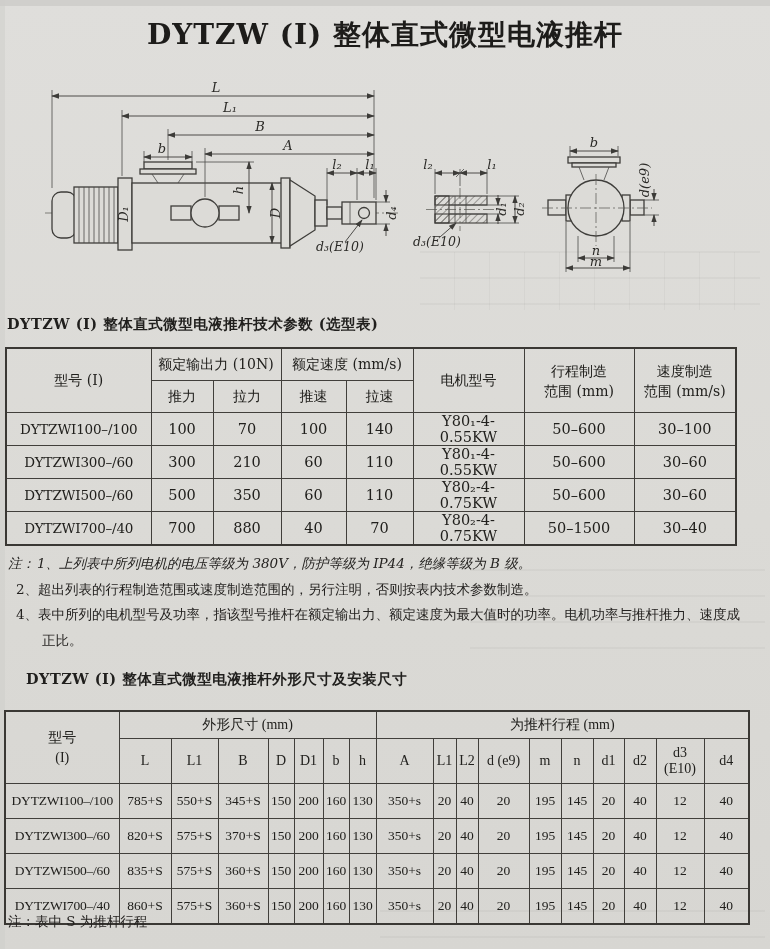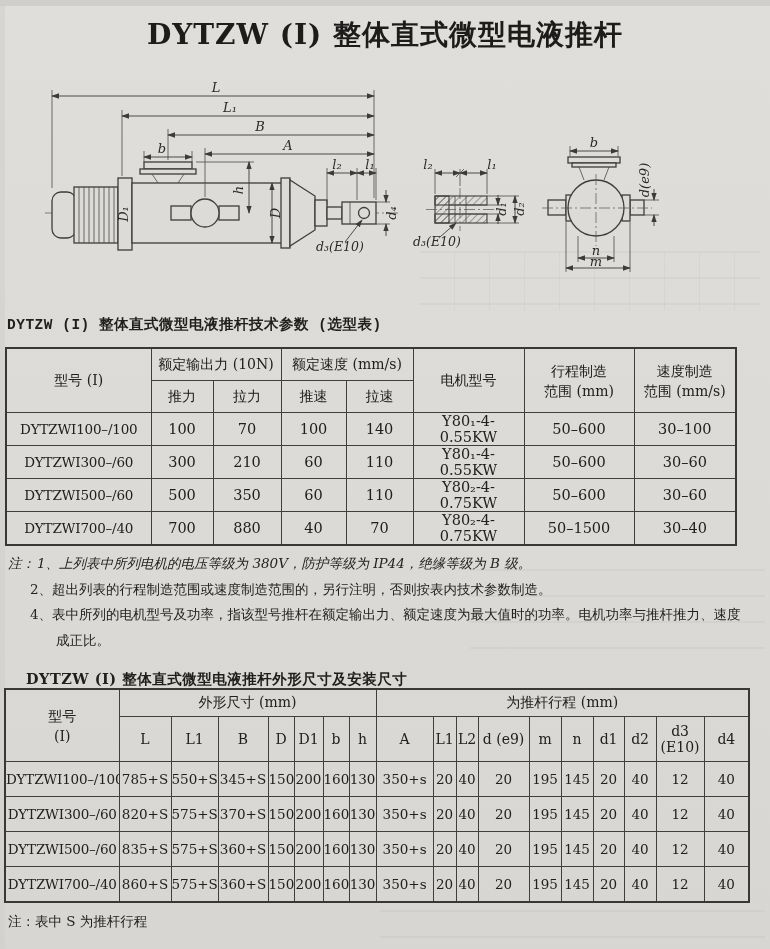--- a/index.html
+++ b/index.html
@@ -20,42 +20,42 @@
   .sh{fill:#dcdbd7;stroke:#3e3d3a;stroke-width:1.3;}
   .thin{stroke:#4a4947;stroke-width:.8;fill:none;}
   .cl{stroke:#55544f;stroke-width:.7;stroke-dasharray:11 3 2 3;fill:none;}
   .ext{stroke:#4d4c49;stroke-width:.8;fill:none;}
   .dim{stroke:#3c3b38;stroke-width:.9;fill:none;marker-start:url(#arr);marker-end:url(#arr);}
   .dima{stroke:#3c3b38;stroke-width:.9;fill:none;marker-end:url(#arr);}
   .dlb{font:italic 13px "DejaVu Serif","Liberation Serif",serif;fill:#2b2a27;text-anchor:middle;}
   .dls{font:italic 12.5px "DejaVu Serif","Liberation Serif",serif;fill:#2b2a27;}
 
   .caption{position:absolute;font-size:14.5px;font-weight:700;color:#201f1d;letter-spacing:.5px;}
-  .cap1{left:7px;top:315px;font-family:Liberation Mono, monospace;}
+  .cap1{left:7px;top:315px;}
   .cap2{left:6px;top:670px;margin-left:20px;}
 
   table.tbl{position:absolute;border-collapse:collapse;table-layout:fixed;background:transparent;}
   .tbl th,.tbl td{border:1px solid #413f3b;padding:0;text-align:center;vertical-align:middle;
     font-weight:400;color:#21201d;overflow:hidden;}
   .tbl{border:2px solid #3a3834;}
   .tbl1{left:5px;top:347px;width:730px;}
   .tbl1 thead th{font-size:14px;height:31px;}
   .tbl1 tbody td{font-size:14.5px;height:31px;}
-  .tbl2{left:4px;top:688px;width:744px;}
+  .tbl2{left:4px;top:710px;width:744px;font-family:Liberation Serif, serif;}
   .tbl2 thead .grp th{font-size:14px;height:26px;}
   .tbl2 thead .sub th{font-size:14px;height:44px;}
   .tbl2 tbody td{font-size:13.5px;height:34px;}
   .tbl2 tbody td:first-child,.tbl1 tbody td:first-child{font-size:13.5px;letter-spacing:-.2px;}
   .twoline div{line-height:20px;}
 
   .notes{position:absolute;left:8px;top:551px;width:744px;font-size:13.5px;
     color:#242220;line-height:25.5px;}
   .note-first{white-space:nowrap;font-style:italic;}
   .note-prefix{margin-right:2px;}
-  .note-item{margin-left:22px;padding-left:26px;text-indent:-26px;}
+  .note-item{margin-left:8px;padding-left:26px;text-indent:-26px;}
 
   .footnote{position:absolute;left:8px;top:913px;font-size:13.5px;color:#242220;}
 
   .ghost{position:absolute;opacity:.06;filter:blur(.7px);pointer-events:none;}
   .gh{background:repeating-linear-gradient(0deg,transparent 0 7px,#6e6d69 7px 9px,transparent 9px 26px);}
   .gv{background:repeating-linear-gradient(90deg,transparent 0 34px,#6e6d69 34px 35px);}
 </style>
 </head>
 <body>
 

